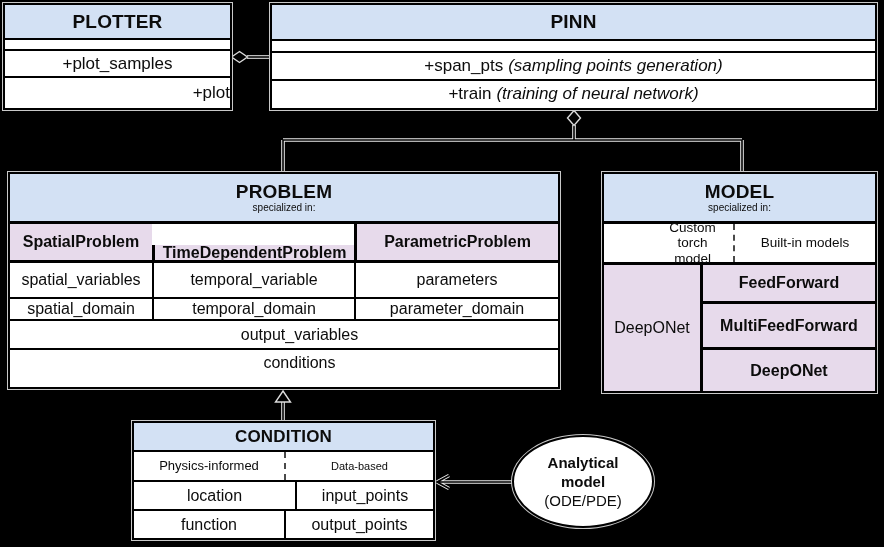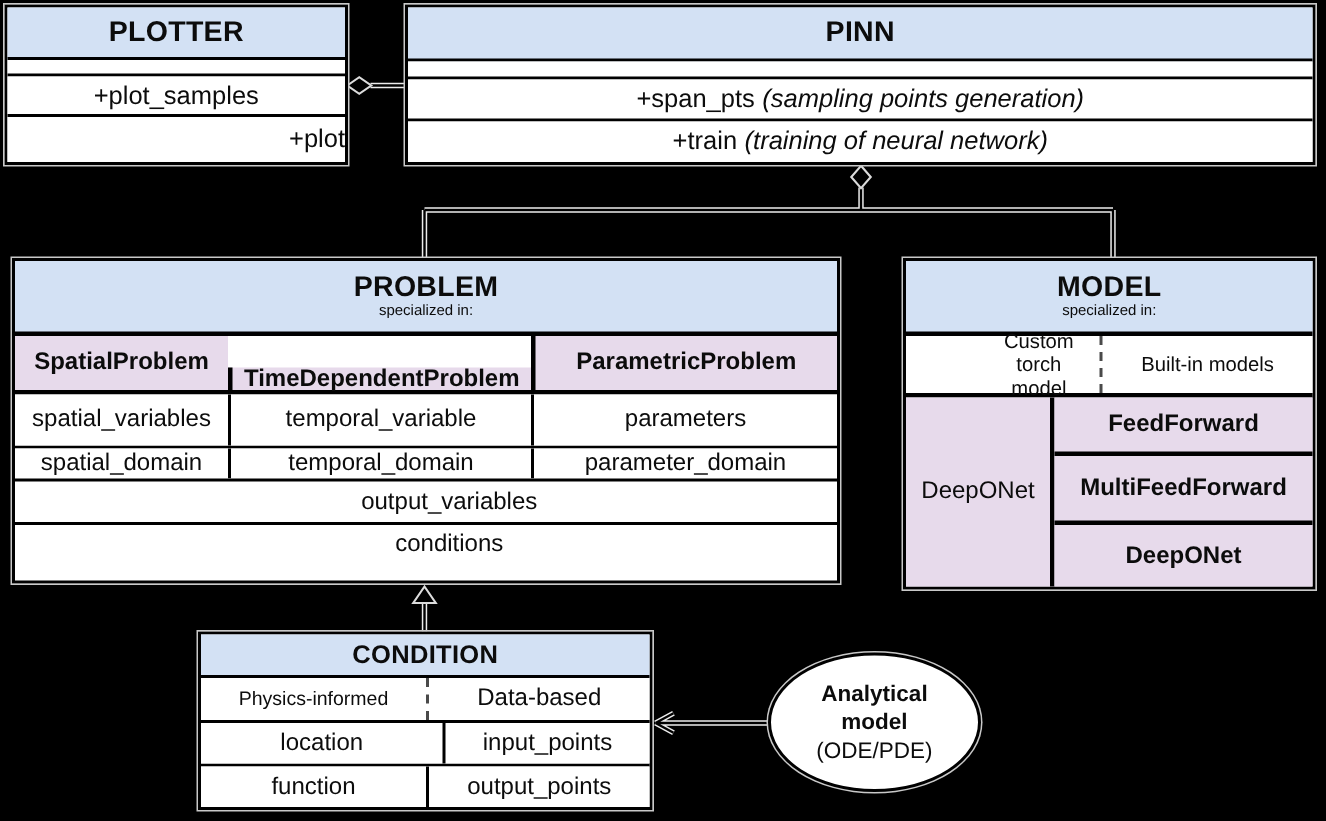--- a/index.html
+++ b/index.html
@@ -178,21 +178,21 @@
   </div>
 
   <div class="box" style="left:132px;top:421px;width:303px;height:119px;">
     <div class="row hdr" style="height:29px;">
       <span class="ttl" style="font-size:17px;">CONDITION</span>
     </div>
     <div class="cells bb2" style="height:30px;">
       <div class="cell smallhead" style="width:150px;font-size:13px;">
           <span>Physics-informed</span>
         </div>
-      <div class="cell smallhead dashl" style="width:149px;font-size:16px;">
+      <div class="cell smallhead dashl" style="width:149px;font-size:11px;">
           <span>Data-based</span>
         </div>
     </div>
     <div class="cells bb2" style="height:29px;">
       <div class="cell attr" style="width:174px;">
           <span>location</span>
         </div>
       <div class="cell attr bl2" style="width:149px;">
           <span>input_points</span>
         </div>

